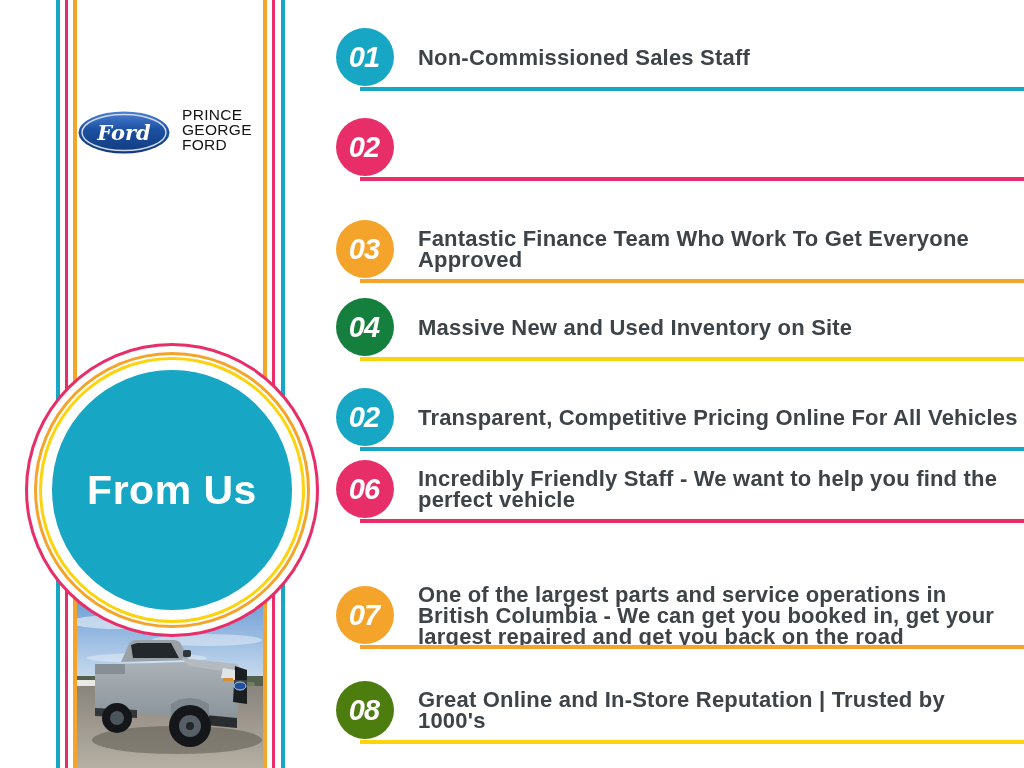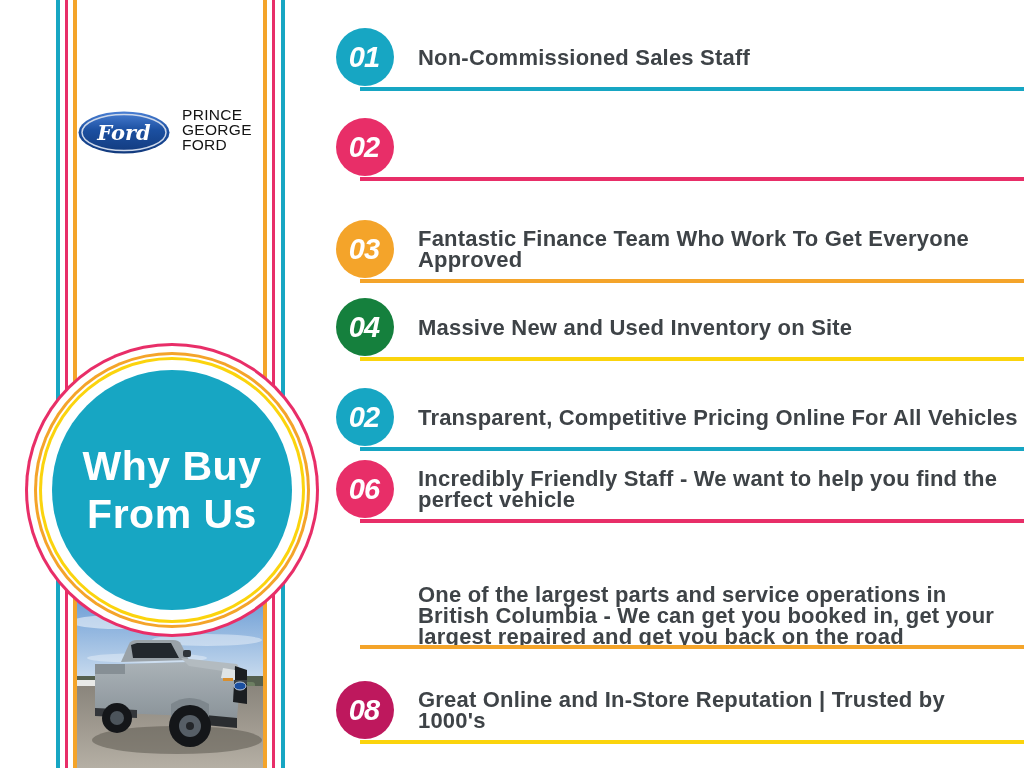--- a/index.html
+++ b/index.html
@@ -153,21 +153,20 @@
       <circle cx="113" cy="126" r="4" fill="#23262a"></circle>
       <circle cx="40" cy="118" r="15" fill="#141619"></circle>
       <circle cx="40" cy="118" r="7" fill="#4c545b"></circle>
 
       <rect x="106" y="50" width="8" height="7" rx="2" fill="#30353a"></rect>
     </g>
   </svg>
 
   <div class="badge" style="background: rgb(23, 166, 195);">
     <div class="badge-text">
-      <div>Why Buy</div>
       <div>From Us</div>
     </div>
   </div>
 
   <div id="items">
       <div class="item" style="top: 28px;">
       <div class="circle" style="background: rgb(23, 166, 195);">
         <span class="num">01</span>
       </div>
       <div class="txt">Non-Commissioned Sales Staff</div>
@@ -201,25 +200,28 @@
       <div class="rule" style="background: rgb(23, 166, 195);"></div>
     </div>
       <div class="item" style="top: 460px;">
       <div class="circle" style="background: rgb(232, 46, 104);">
         <span class="num">06</span>
       </div>
       <div class="txt">Incredibly Friendly Staff - We want to help you find the perfect vehicle</div>
       <div class="rule" style="background: rgb(232, 46, 104);"></div>
     </div>
       <div class="item" style="top: 586px;">
+      <div class="circle" style="background: rgb(244, 164, 42);">
+        <span class="num">07</span>
+      </div>
       <div class="txt">One of the largest parts and service operations in British Columbia - We can get you booked in, get your largest repaired and get you back on the road</div>
       <div class="rule" style="background: rgb(244, 164, 42);"></div>
     </div>
       <div class="item" style="top: 681px;">
-      <div class="circle" style="background: #be185d;">
+      <div class="circle" style="background: #4d7c0f;">
         <span class="num">08</span>
       </div>
       <div class="txt">Great Online and In-Store Reputation | Trusted by 1000's</div>
       <div class="rule" style="background: rgb(251, 212, 13);"></div>
     </div>
     </div>
 
 </div>
 
 </body></html>

